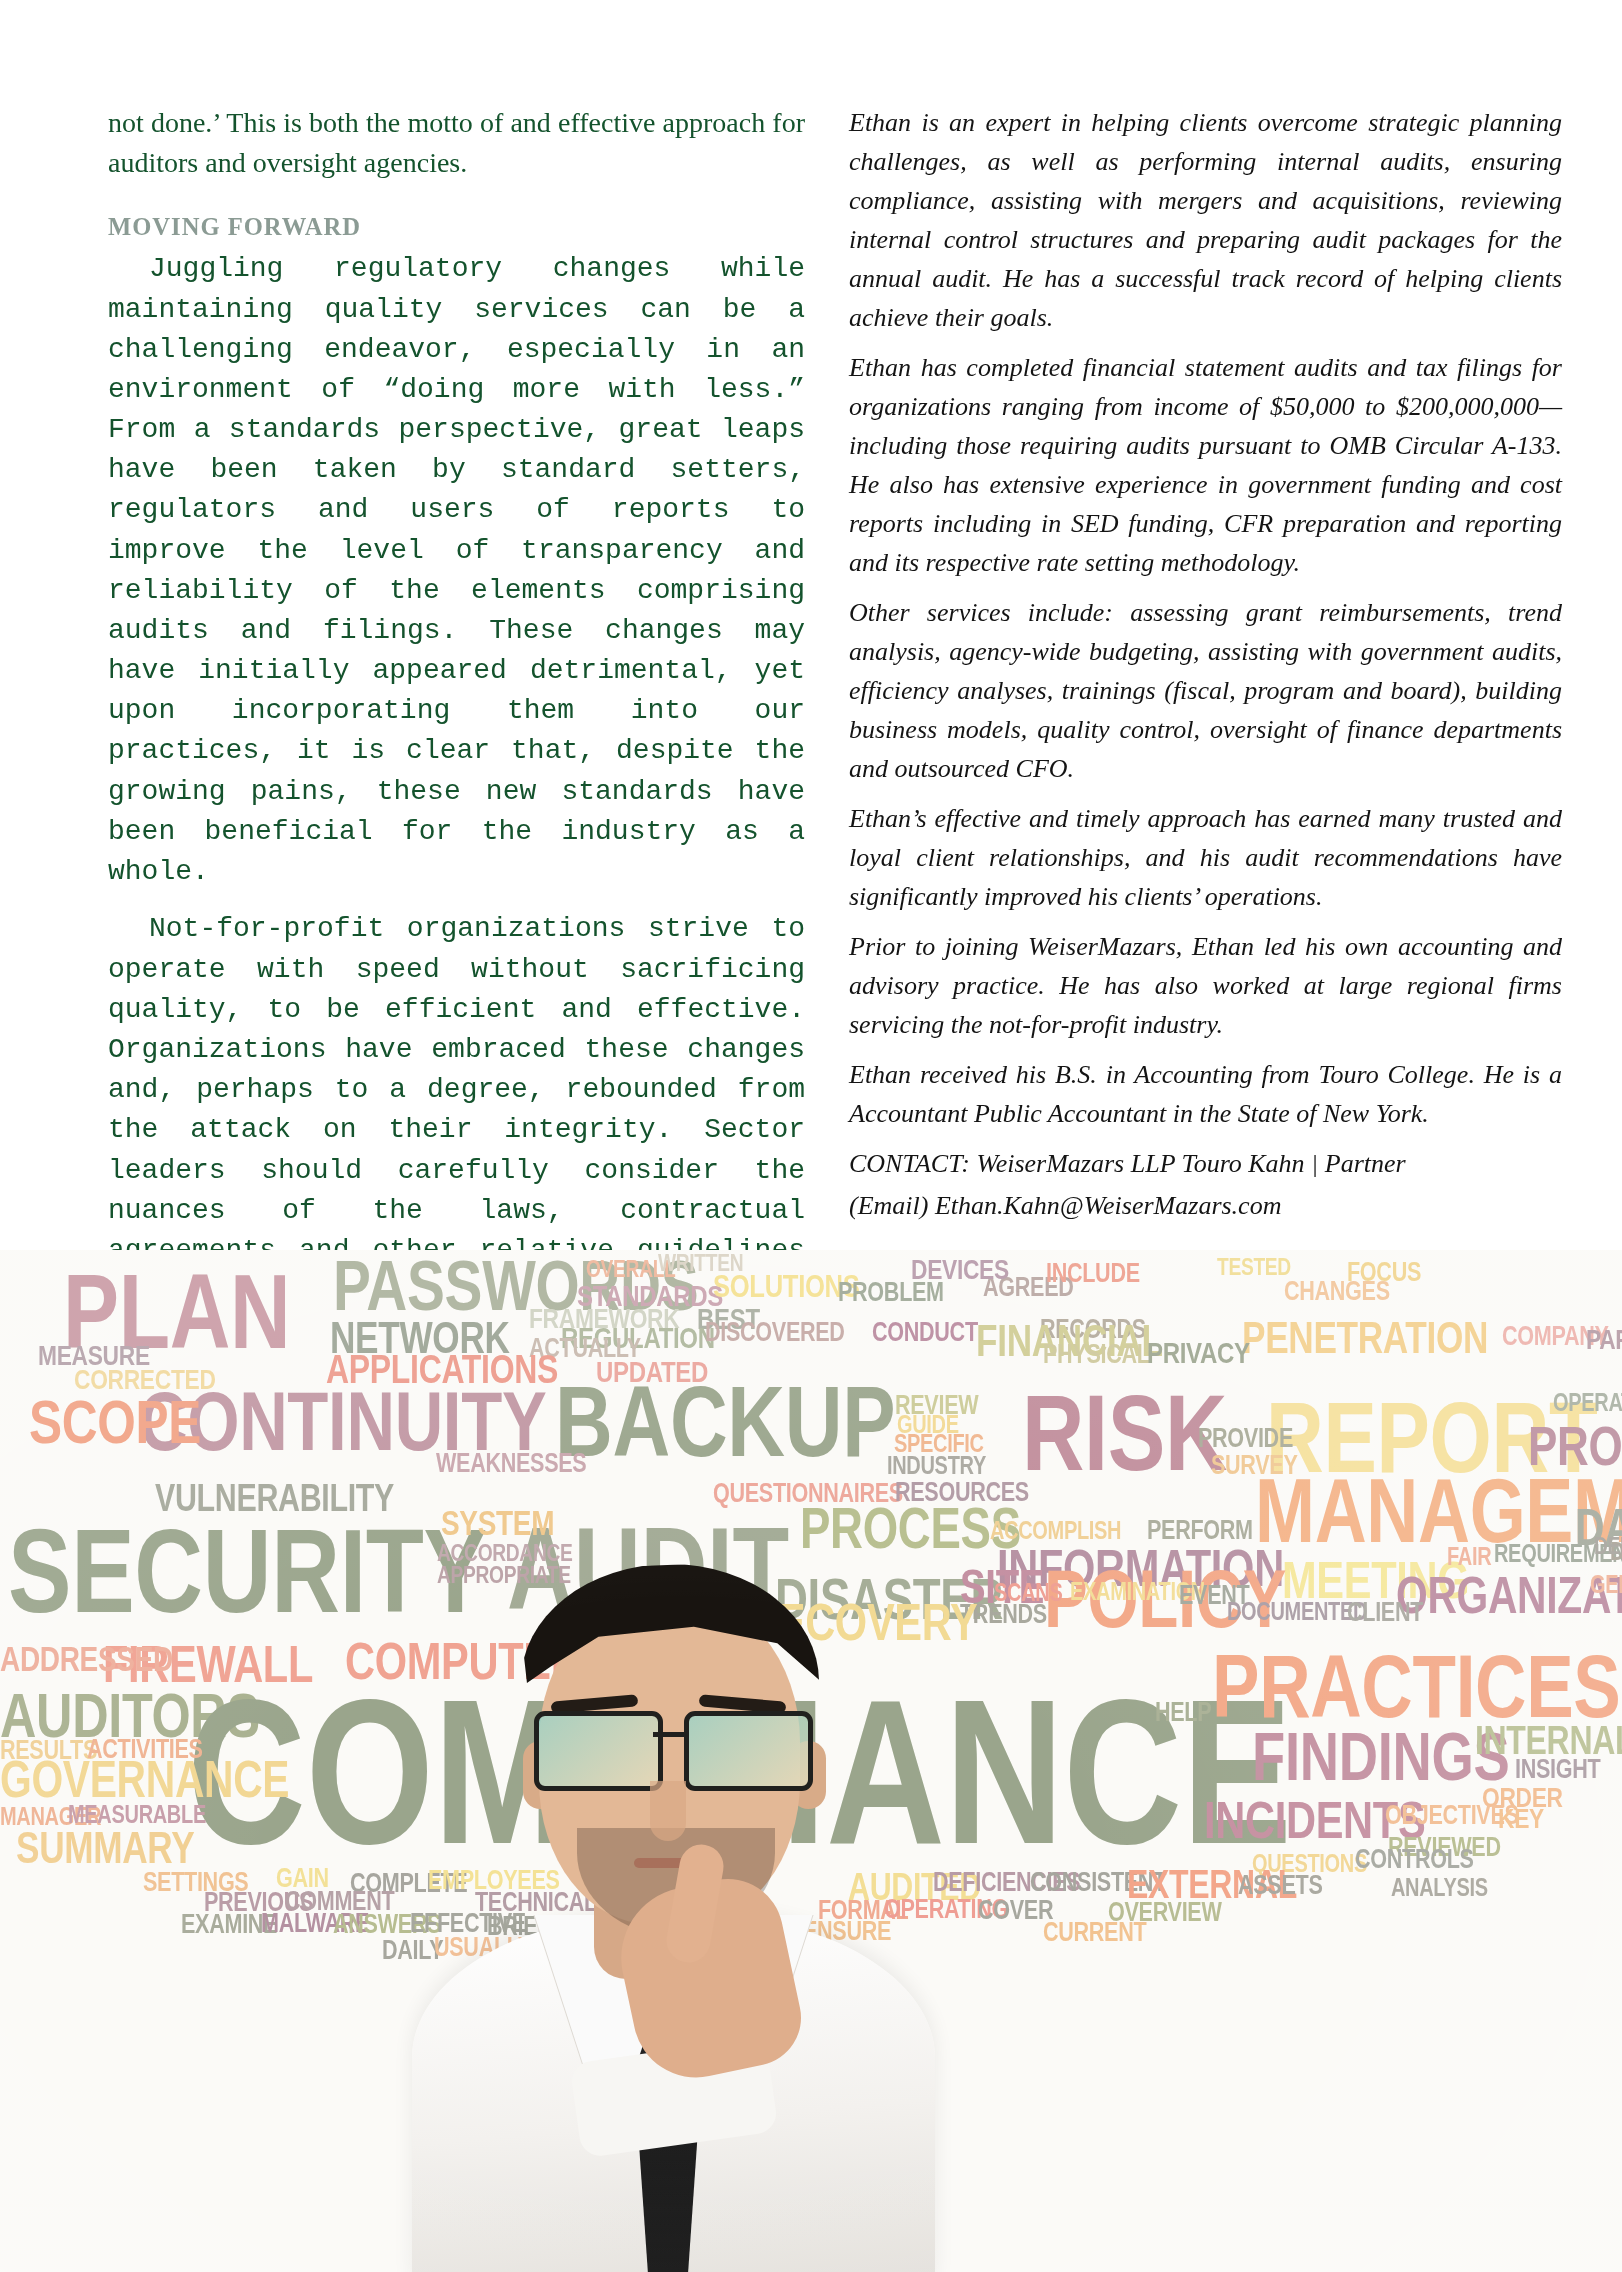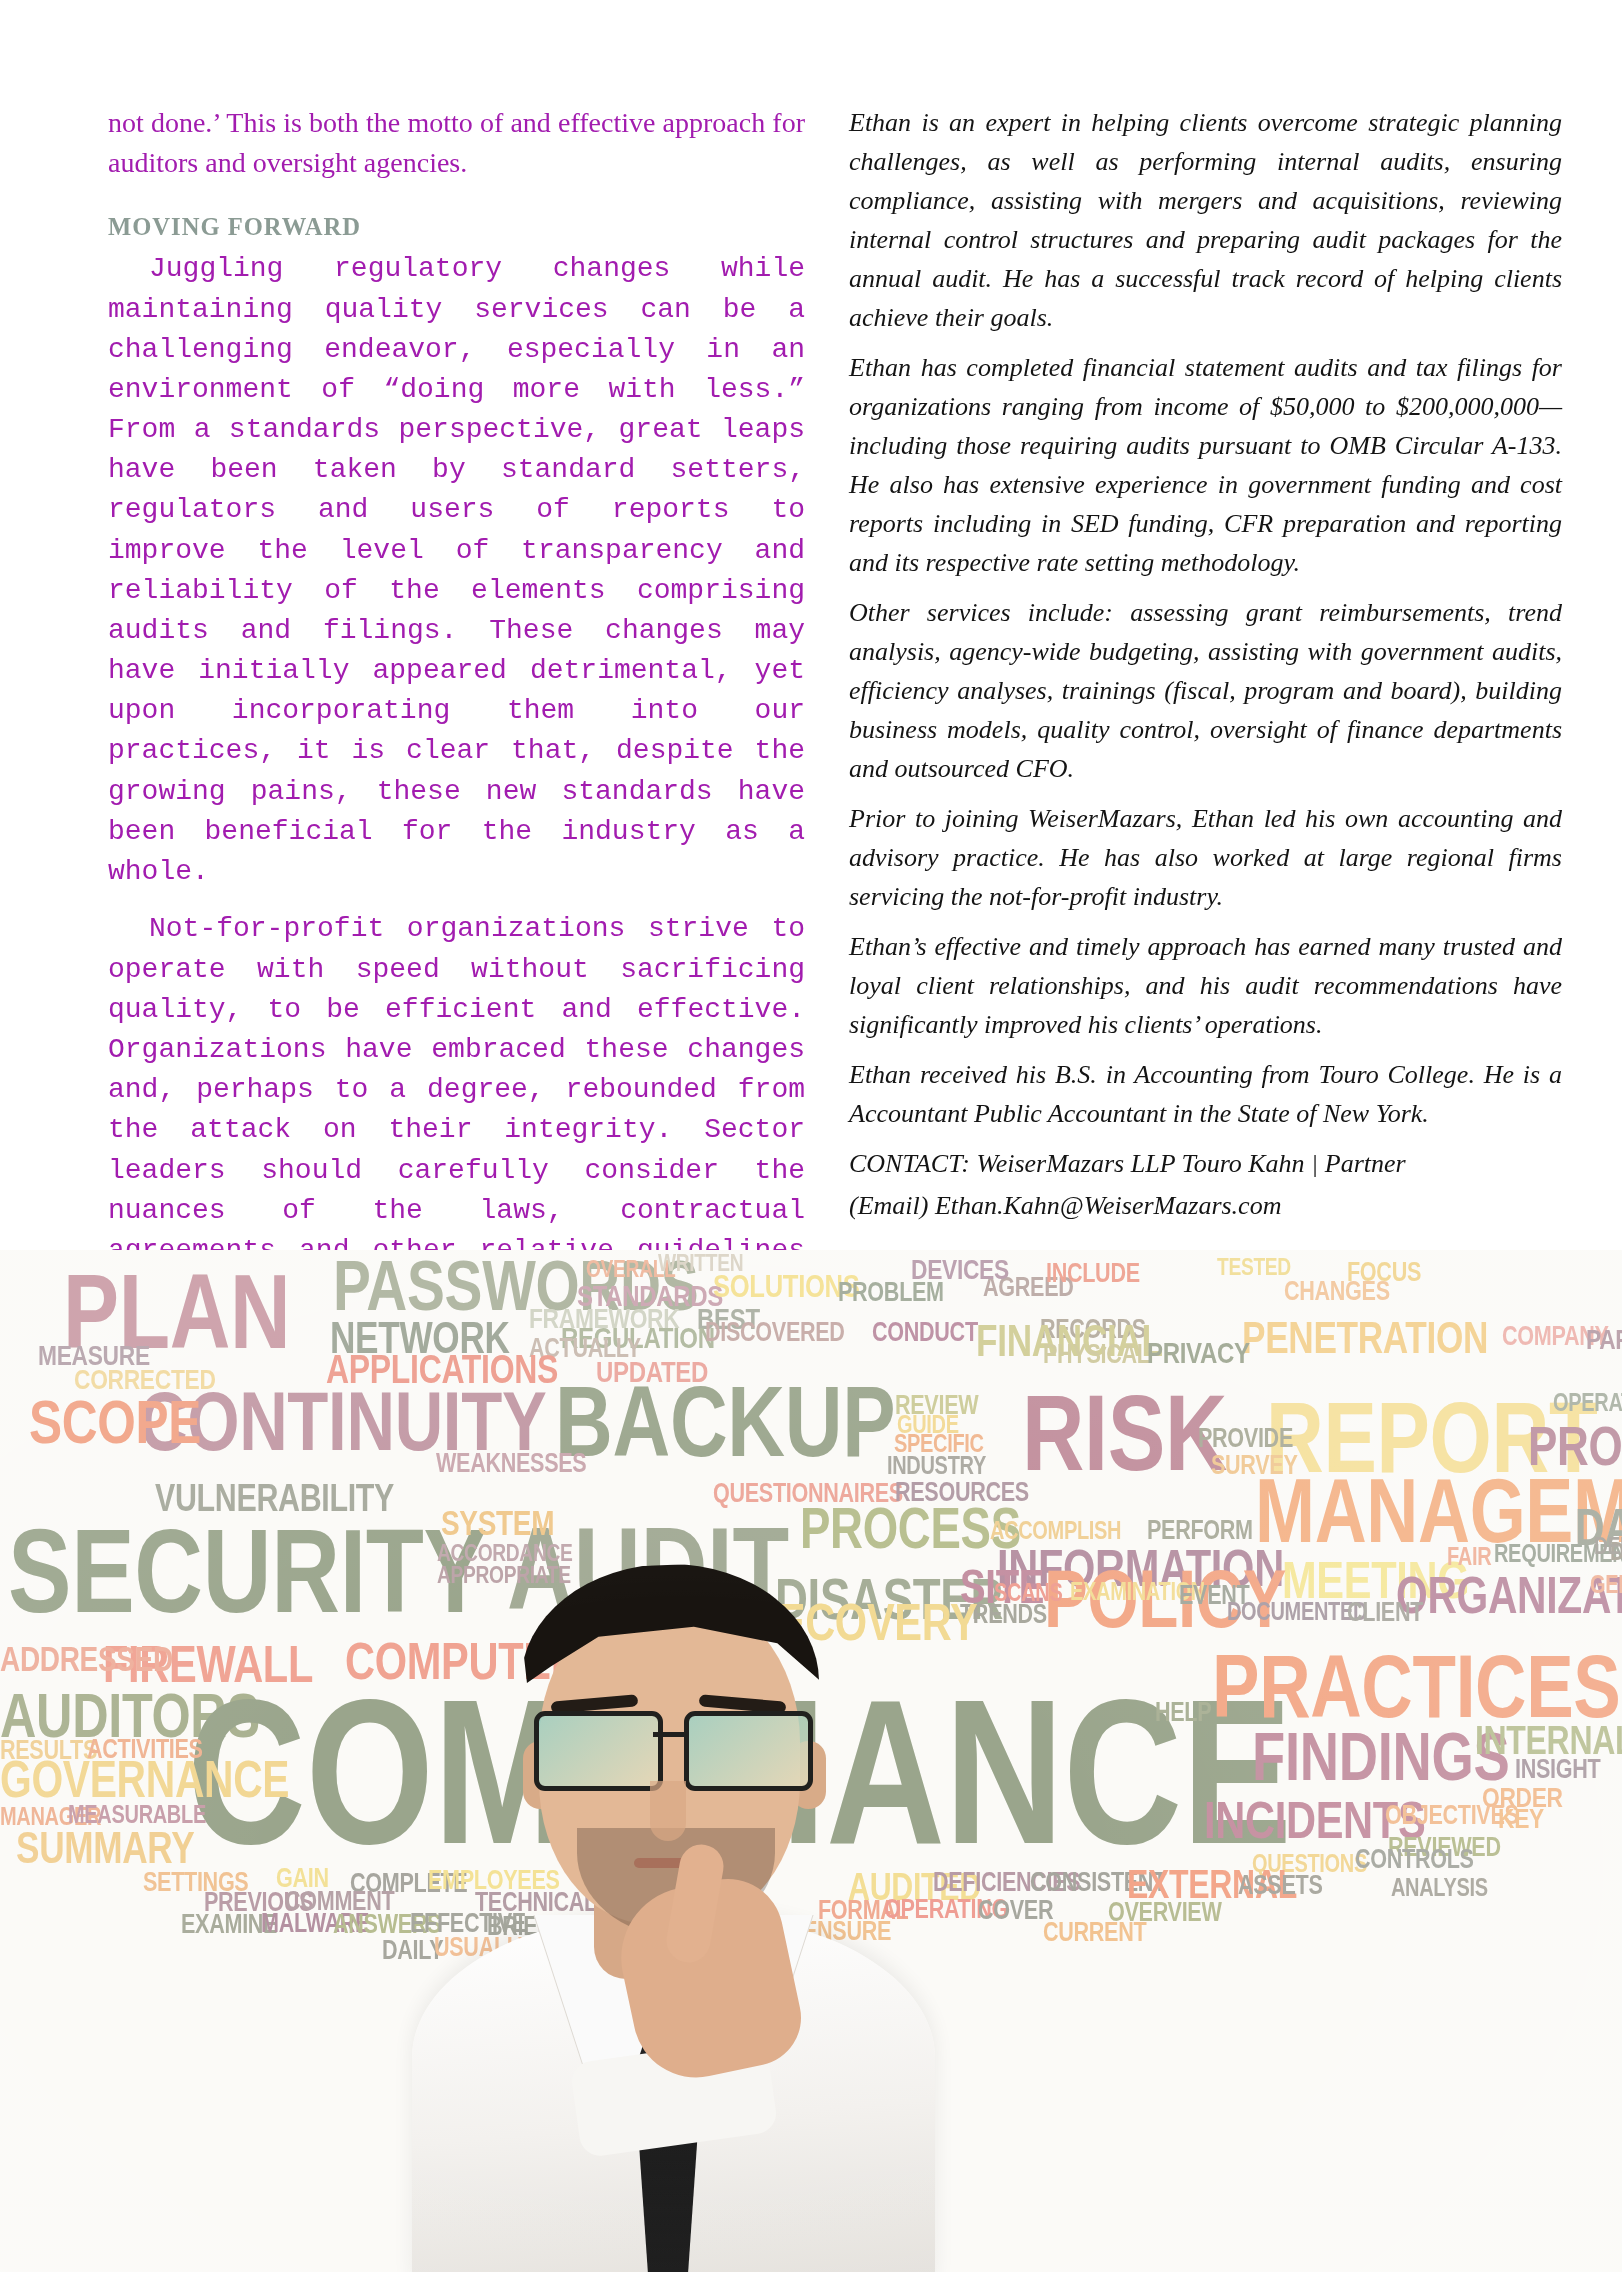--- a/index.html
+++ b/index.html
@@ -26,21 +26,21 @@
   .col {
     position: absolute;
     top: 103px;
   }
   .col-left  { left: 108px;  width: 697px; }
   .col-right { left: 849px; width: 713px; }
 
   .body-p {
     font-size: 28px;
     line-height: 1.435;
-    color: #a21caf;
+    color: #14532d;
     text-align: justify;
     text-justify: inter-word;
     margin: 0 0 0 0;
     -webkit-hyphens: auto;
     hyphens: auto;
   }
   .body-p.indent { text-indent: 41px; font-family: Liberation Mono, monospace; }
   .body-p + .body-p { margin-top: 17.4px; }
 
   .section-head {
@@ -300,23 +300,23 @@
 
     </div>
 
     <div class="col col-right">
       <p class="italic-p">Ethan is an expert in helping clients overcome strategic planning challenges, as well as performing internal audits, ensuring compliance, assisting with mergers and acquisitions, reviewing internal control structures and preparing audit packages for the annual audit. He has a successful track record of helping clients achieve their goals.</p>
 
       <p class="italic-p">Ethan has completed financial statement audits and tax filings for organizations ranging from income of $50,000 to $200,000,000—including those requiring audits pursuant to OMB Circular A-133. He also has extensive experience in government funding and cost reports including in SED funding, CFR preparation and reporting and its respective rate setting methodology.</p>
 
       <p class="italic-p">Other services include: assessing grant reimbursements, trend analysis, agency-wide budgeting, assisting with government audits, efficiency analyses, trainings (fiscal, program and board), building business models, quality control, oversight of finance departments and outsourced CFO.</p>
 
+      <p class="italic-p">Ethan’s effective and timely approach has earned many trusted and loyal client relationships, and his audit recommendations have significantly improved his clients’ operations.</p>
+
       <p class="italic-p">Prior to joining WeiserMazars, Ethan led his own accounting and advisory practice. He has also worked at large regional firms servicing the not-for-profit industry.</p>
-
-      <p class="italic-p">Ethan’s effective and timely approach has earned many trusted and loyal client relationships, and his audit recommendations have significantly improved his clients’ operations.</p>
 
       <p class="italic-p">Ethan received his B.S. in Accounting from Touro College. He is a Accountant Public Accountant in the State of New York.</p>
 
       <p class="italic-p tight">CONTACT:  WeiserMazars LLP  Touro Kahn | Partner</p>
 
 
       <p class="italic-p tight">(Email) Ethan.Kahn@WeiserMazars.com</p>
     </div>
   </div>
 

